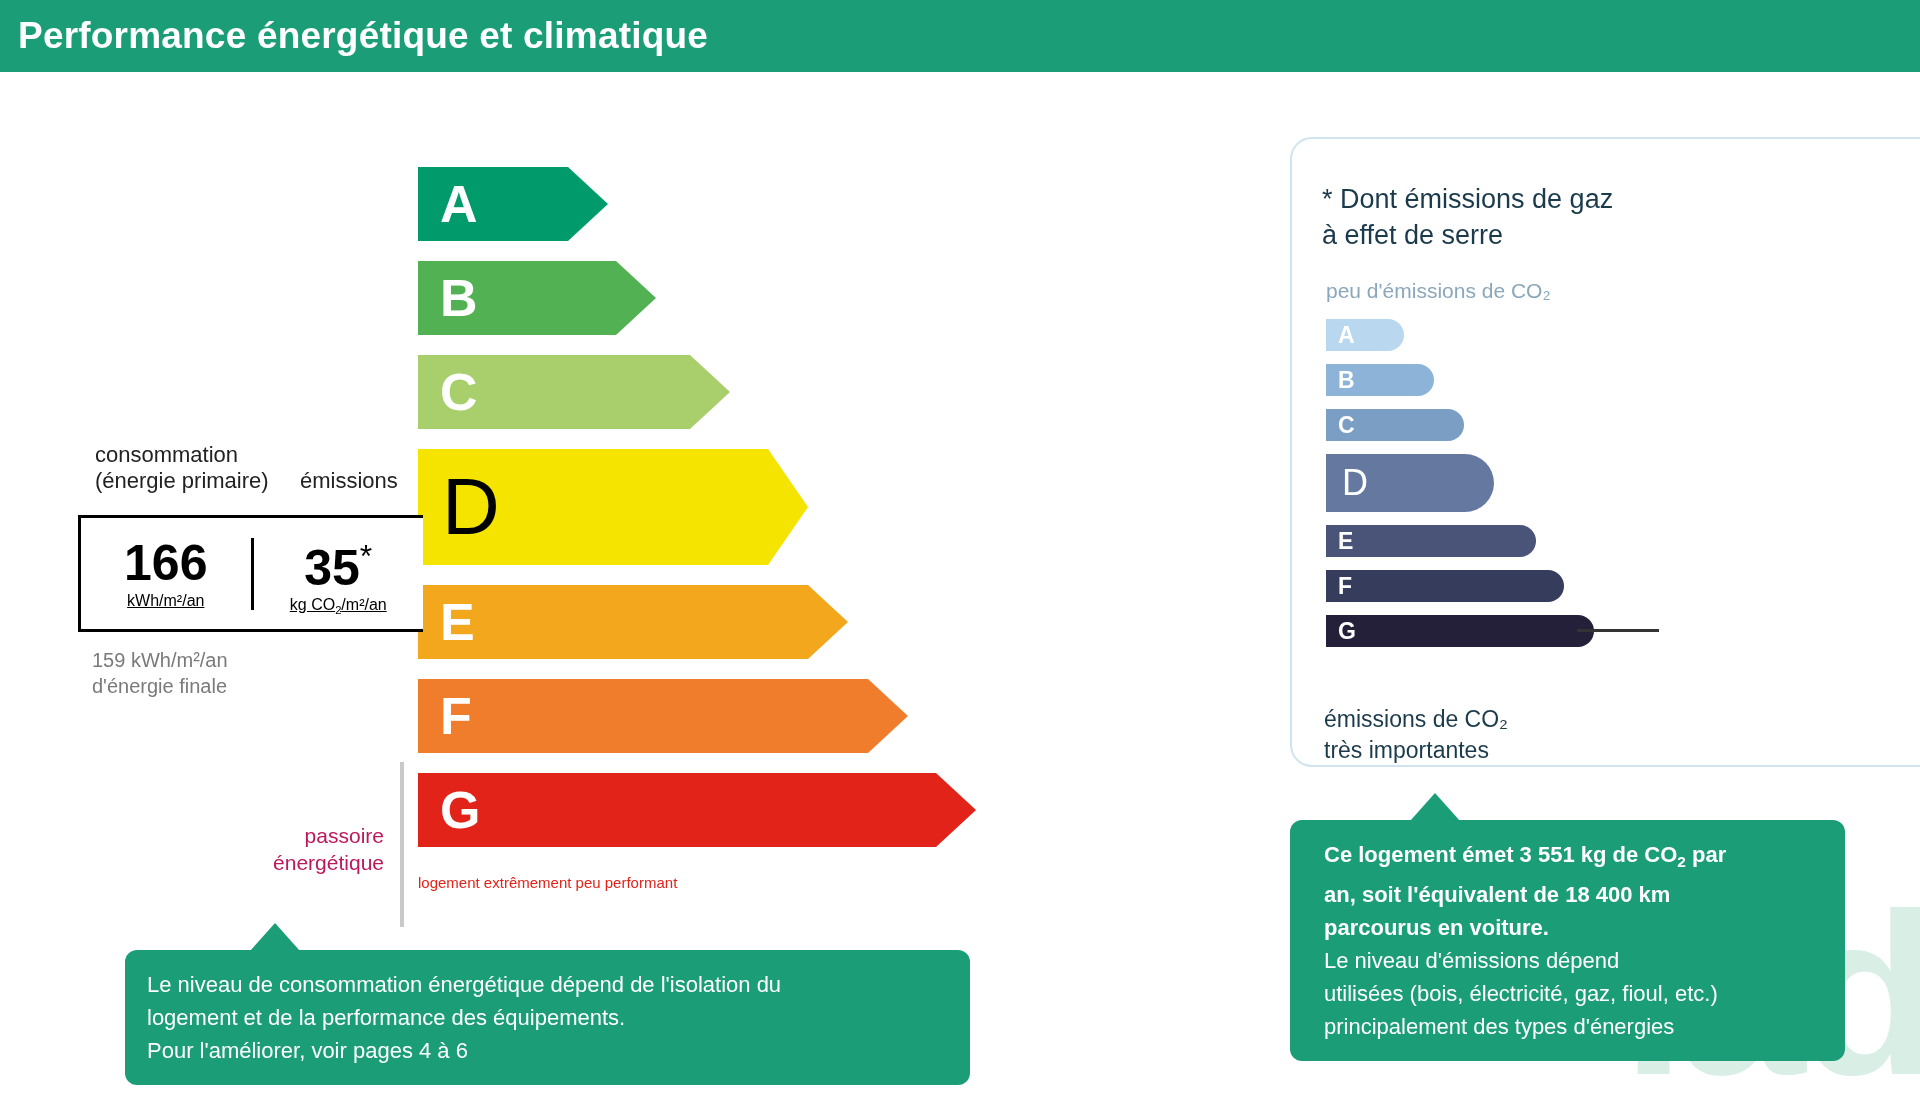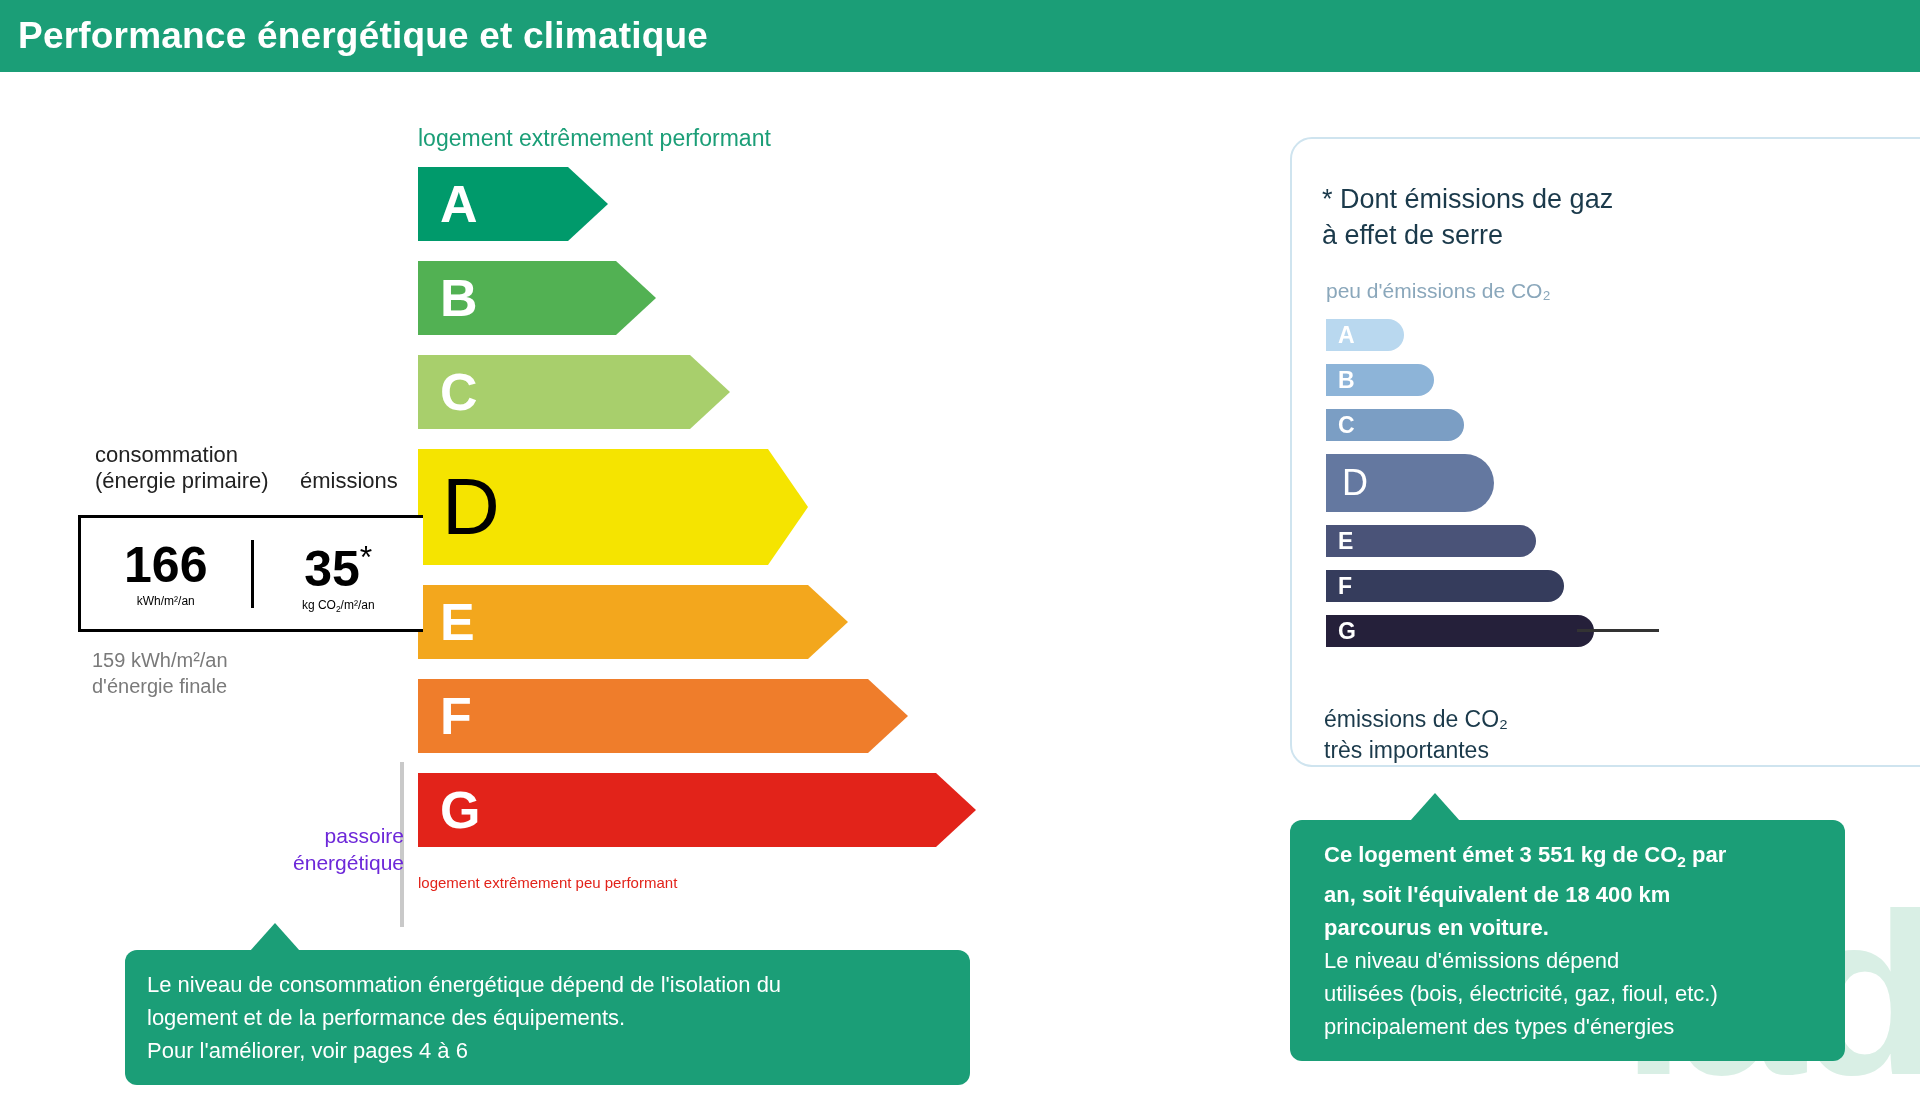--- a/index.html
+++ b/index.html
@@ -79,31 +79,31 @@
     width:345px; height:117px;
     border:3px solid #000; border-right:none;
     background:#fff; display:flex; align-items:center;
     z-index:3;
   }
   .value-cell {
     flex:1; display:flex; flex-direction:column; align-items:center; justify-content:center;
   }
   .value-cell.first { border-right:3px solid #000; }
   .value-num { font-size:50px; font-weight:bold; line-height:50px; font-family:"Liberation Sans", sans-serif;}
-  .value-unit { font-size:12px; margin-top:4px; }
+  .value-unit { font-size:16px; margin-top:4px;text-decoration:underline; }
   .star { font-size:32px; vertical-align:super; font-weight:normal;}
   sub { font-size:0.7em; }
 
   .final-energy {
     position:absolute; left:92px; top:575px;
     font-size:20px; color:#7a7a7a; line-height:26px;
   }
   .passoire {
-    position:absolute; left:274px; top:750px;
-    font-size:21px; color:#6d28d9; line-height:27px; text-align:right; width:130px;
+    position:absolute; left:254px; top:750px;
+    font-size:21px; color:#be185d; line-height:27px; text-align:right; width:130px;
   }
   .passoire-line {
     position:absolute; left:400px; top:690px; width:4px; height:165px; background:#c9c9c9;
   }
 
   
   .callout-left {
     position:absolute; left:125px; top:950px; width:845px;
     background:#1b9e77; color:#ffffff; border-radius:12px;
     padding:18px 22px; font-size:22px; line-height:33px; z-index:3;
@@ -174,21 +174,20 @@
 <body>
 
 <div class="watermark">iad</div>
 
 <div class="header">
   <div class="header-title">Performance énergétique et climatique</div>
 </div>
 
 <div class="energy-panel">
 
-  <div class="lbl-top">logement extrêmement performant</div>
 
   <div class="bars">
     <div class="bar">
       <div class="body" id="eb0" style="width: 150px; background: rgb(0, 154, 107);">
           <span class="letter">A</span>
           <span class="tip" id="et0" style="border-left: 40px solid rgb(0, 154, 107); right: -40px;"></span>
         </div>
     </div>
     <div class="bar">
       <div class="body" id="eb1" style="width: 198px; background: rgb(82, 177, 83);">

